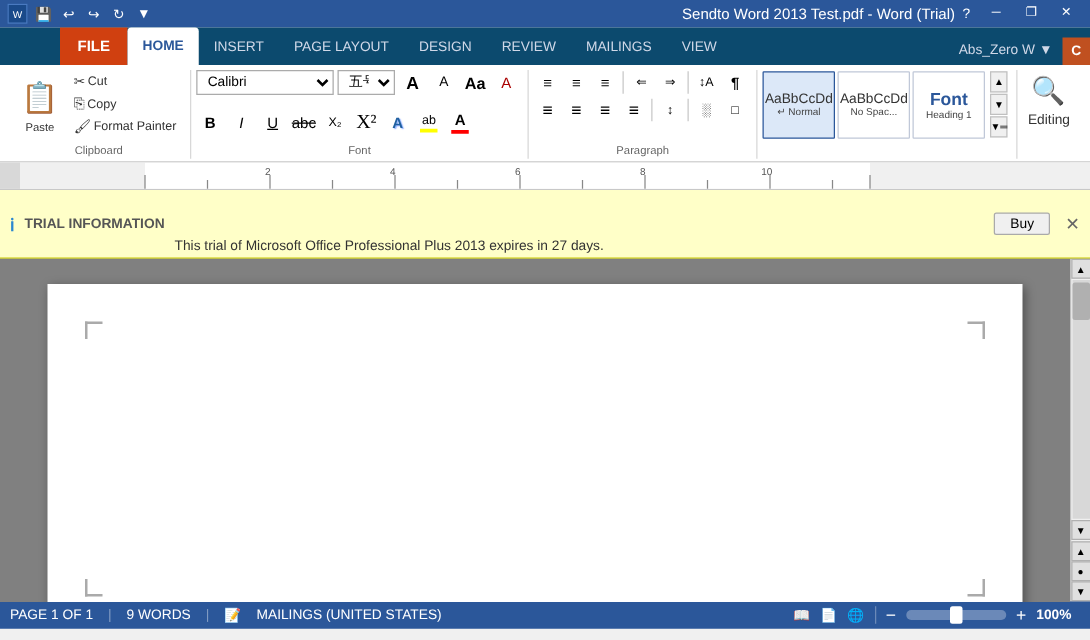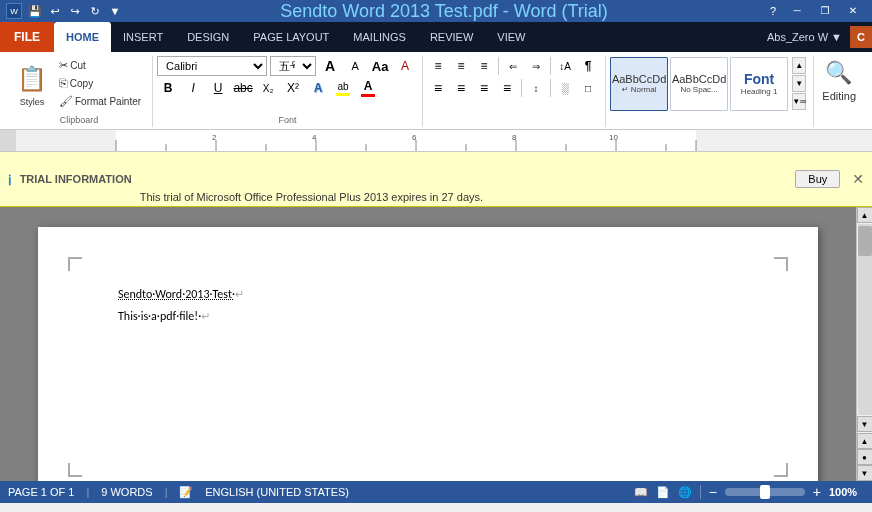--- a/index.html
+++ b/index.html
@@ -9,34 +9,34 @@
     .title-bar {
       background: #2b579a;
       height: 22px;
       display: flex;
       align-items: center;
       justify-content: space-between;
       padding: 0 6px;
       color: white;
     }
     .title-bar-left { display: flex; align-items: center; gap: 4px; }
-    .title-bar-title { font-size: 18px; color: #7dd3fc; flex: 1; text-align: center; }
+    .title-bar-title { font-size: 12px; color: #ffffff; flex: 1; text-align: right; }
     .title-bar-controls { display: flex; gap: 2px; }
     .title-bar-btn {
       width: 26px; height: 16px; background: transparent; border: none; color: white;
       font-size: 10px; cursor: pointer; display: flex; align-items: center; justify-content: center;
     }
     .title-bar-icon { width: 16px; height: 16px; background: #1a4a8a; border: 1px solid #4a7ac0; display: flex; align-items: center; justify-content: center; font-size: 8px; color: white; }
 
     
     .qa-icons { display: flex; align-items: center; gap: 2px; }
     .qa-icon { width: 18px; height: 18px; display: flex; align-items: center; justify-content: center; cursor: pointer; font-size: 11px; color: white; }
 
     
-    .ribbon-tabs { background: #0f172a; display: flex; align-items: center; height: 30px; }
+    .ribbon-tabs { background: #0c4a6e; display: flex; align-items: flex-end; height: 30px; padding-left: 48px; }
     .file-btn {
       background: #d04010; color: white; padding: 6px 14px; font-size: 12px; font-weight: bold;
       border: none; cursor: pointer; height: 30px; align-self: stretch;
     }
     .ribbon-tab {
       padding: 6px 12px; font-size: 11px; color: #d0d8e8; cursor: pointer; height: 28px;
       display: flex; align-items: center; border-bottom: none;
     }
     .ribbon-tab.active { background: white; color: #2b579a; font-weight: 600; border-top-left-radius: 3px; border-top-right-radius: 3px; height: 30px; }
 
@@ -67,21 +67,21 @@
     .paste-icon { width: 36px; height: 36px; display: flex; align-items: center; justify-content: center; font-size: 24px; }
     .paste-label { font-size: 9px; color: #333; }
     .clipboard-sub { display: flex; flex-direction: column; justify-content: space-around; padding-left: 2px; }
     .small-btn {
       display: flex; align-items: center; gap: 2px; padding: 1px 3px; cursor: pointer;
       border-radius: 2px; font-size: 10px; color: #333;
     }
     .small-btn-icon { font-size: 11px; }
 
     
-    .font-group-content { display: flex; flex-direction: column; gap: 2px; }
+    .font-group-content { display: flex; flex-direction: column; gap: 12px; }
     .font-row { display: flex; align-items: center; gap: 3px; }
     .font-selector {
       width: 110px; height: 20px; font-size: 11px; border: 1px solid #ababab;
       padding: 0 4px; background: white; cursor: pointer;
     }
     .font-size-selector {
       width: 46px; height: 20px; font-size: 11px; border: 1px solid #ababab;
       padding: 0 4px; background: white; cursor: pointer;
     }
     .font-btn {
@@ -209,37 +209,37 @@
     <div class="title-bar-btn">─</div>
     <div class="title-bar-btn">❐</div>
     <div class="title-bar-btn close">✕</div>
   </div>
 </div>
 
 <div class="ribbon-tabs">
   <button class="file-btn">FILE</button>
   <div class="ribbon-tab active">HOME</div>
   <div class="ribbon-tab">INSERT</div>
+  <div class="ribbon-tab">PAGE LAYOUT</div>
   <div class="ribbon-tab">DESIGN</div>
-  <div class="ribbon-tab">PAGE LAYOUT</div>
+  <div class="ribbon-tab">REVIEW</div>
   <div class="ribbon-tab">MAILINGS</div>
-  <div class="ribbon-tab">REVIEW</div>
   <div class="ribbon-tab">VIEW</div>
   <div style="flex:1"></div>
   <div style="color:#d0d8e8;font-size:11px;padding:6px 8px;cursor:pointer;">Abs_Zero W ▼</div>
   <div style="width:22px;height:22px;background:#c05020;display:flex;align-items:center;justify-content:center;color:white;font-weight:bold;font-size:11px;">C</div>
 </div>
 
 <div class="ribbon-content">
 
   <div class="ribbon-group" style="padding-right:8px;">
     <div class="ribbon-group-content clipboard-group">
       <div class="paste-btn">
         <div class="paste-icon">📋</div>
-        <div class="paste-label">Styles</div>
+        <div class="paste-label">Paste</div>
       </div>
       <div class="clipboard-sub">
         <div class="small-btn">
           <span class="small-btn-icon">✂</span>
           <span>Cut</span>
         </div>
         <div class="small-btn">
           <span class="small-btn-icon">⎘</span>
           <span>Copy</span>
         </div>
@@ -265,21 +265,21 @@
         <button class="font-btn" style="font-size:11px;">A</button>
         <button class="font-btn" style="font-size:13px;font-weight:bold;">Aa</button>
         <button class="font-btn" style="font-size:12px;color:#a00;">A</button>
       </div>
       <div class="font-row">
         <button class="font-btn bold">B</button>
         <button class="font-btn italic">I</button>
         <button class="font-btn underline">U</button>
         <button class="font-btn" style="text-decoration:line-through;">abc</button>
         <button class="font-btn" style="font-size:10px;">X₂</button>
-        <button class="font-btn" style="font-size:12px;">X²</button>
+        <button class="font-btn" style="font-size:16px;font-family:Liberation Serif, serif;">X²</button>
         <button class="font-btn" style="color:#2060a0;font-weight:bold;text-shadow:1px 1px 1px #8af;">A</button>
         <div class="font-btn color-btn">
           <span style="font-size:10px;">ab</span>
           <div class="color-bar" style="background:#ffff00;"></div>
         </div>
         <div class="font-btn color-btn">
           <span style="font-size:12px;font-weight:bold;">A</span>
           <div class="color-bar" style="background:#ff0000;"></div>
         </div>
       </div>
@@ -305,20 +305,21 @@
         <button class="para-btn" style="font-size:14px;">≡</button>
         <button class="para-btn" style="font-size:14px;">≡</button>
         <button class="para-btn" style="font-size:14px;">≡</button>
         <div style="width:1px;background:#c8c8c8;height:18px;margin:0 2px;"></div>
         <button class="para-btn" style="font-size:10px;">↕</button>
         <div style="width:1px;background:#c8c8c8;height:18px;margin:0 2px;"></div>
         <button class="para-btn" style="font-size:10px;">░</button>
         <button class="para-btn" style="font-size:10px;">□</button>
       </div>
     </div>
+    <span class="ribbon-group-label">Paragraph</span>
   </div>
 
   <div class="ribbon-group" style="flex:1;">
     <div class="ribbon-group-content styles-gallery">
       <div class="style-item active">
         <div class="style-preview" style="font-size:11px;color:#333;">AaBbCcDd</div>
         <div class="style-name">↵ Normal</div>
       </div>
       <div class="style-item">
         <div class="style-preview" style="font-size:11px;color:#333;">AaBbCcDd</div>
@@ -387,28 +388,20 @@
 
 <div class="doc-area" style="height:274px;">
   <div class="doc-scroll">
     <div class="doc-page">
 
       <div class="corner-mark corner-tl"></div>
       <div class="corner-mark corner-tr"></div>
       <div class="corner-mark corner-bl"></div>
       <div class="corner-mark corner-br"></div>
 
-      <div class="doc-text">
-        <p>
-          <span class="doc-dotted">Sendto·Word·2013·Test·</span><span class="paragraph-mark">↵</span>
-        </p>
-        <p>
-          <span>This·is·a·pdf·file!·</span><span class="paragraph-mark">↵</span>
-        </p>
-      </div>
     </div>
   </div>
   <div class="scroll-v">
     <div class="scroll-btn">▲</div>
     <div class="scroll-track">
       <div class="scroll-thumb"></div>
     </div>
     <div class="scroll-btn">▼</div>
 
     <div class="scroll-btn" style="margin-top:1px;">▲</div>
@@ -416,21 +409,21 @@
     <div class="scroll-btn">▼</div>
   </div>
 </div>
 
 <div class="status-bar">
   <span>PAGE 1 OF 1</span>
   <span class="status-sep">|</span>
   <span>9 WORDS</span>
   <span class="status-sep">|</span>
   <span style="cursor:pointer;">📝</span>
-  <span style="cursor:pointer;">ENGLISH (UNITED STATES)</span>
+  <span style="cursor:pointer;">MAILINGS (UNITED STATES)</span>
 
   <div class="status-right">
     <span style="cursor:pointer;">📖</span>
     <span style="cursor:pointer;">📄</span>
     <span style="cursor:pointer;">🌐</span>
     <div class="divider-v"></div>
     <span class="zoom-icon">−</span>
     <div style="width:80px;height:8px;background:rgba(255,255,255,0.3);border-radius:4px;position:relative;">
       <div style="position:absolute;left:50%;top:-3px;width:10px;height:14px;background:white;border-radius:2px;transform:translateX(-50%);"></div>
     </div>

